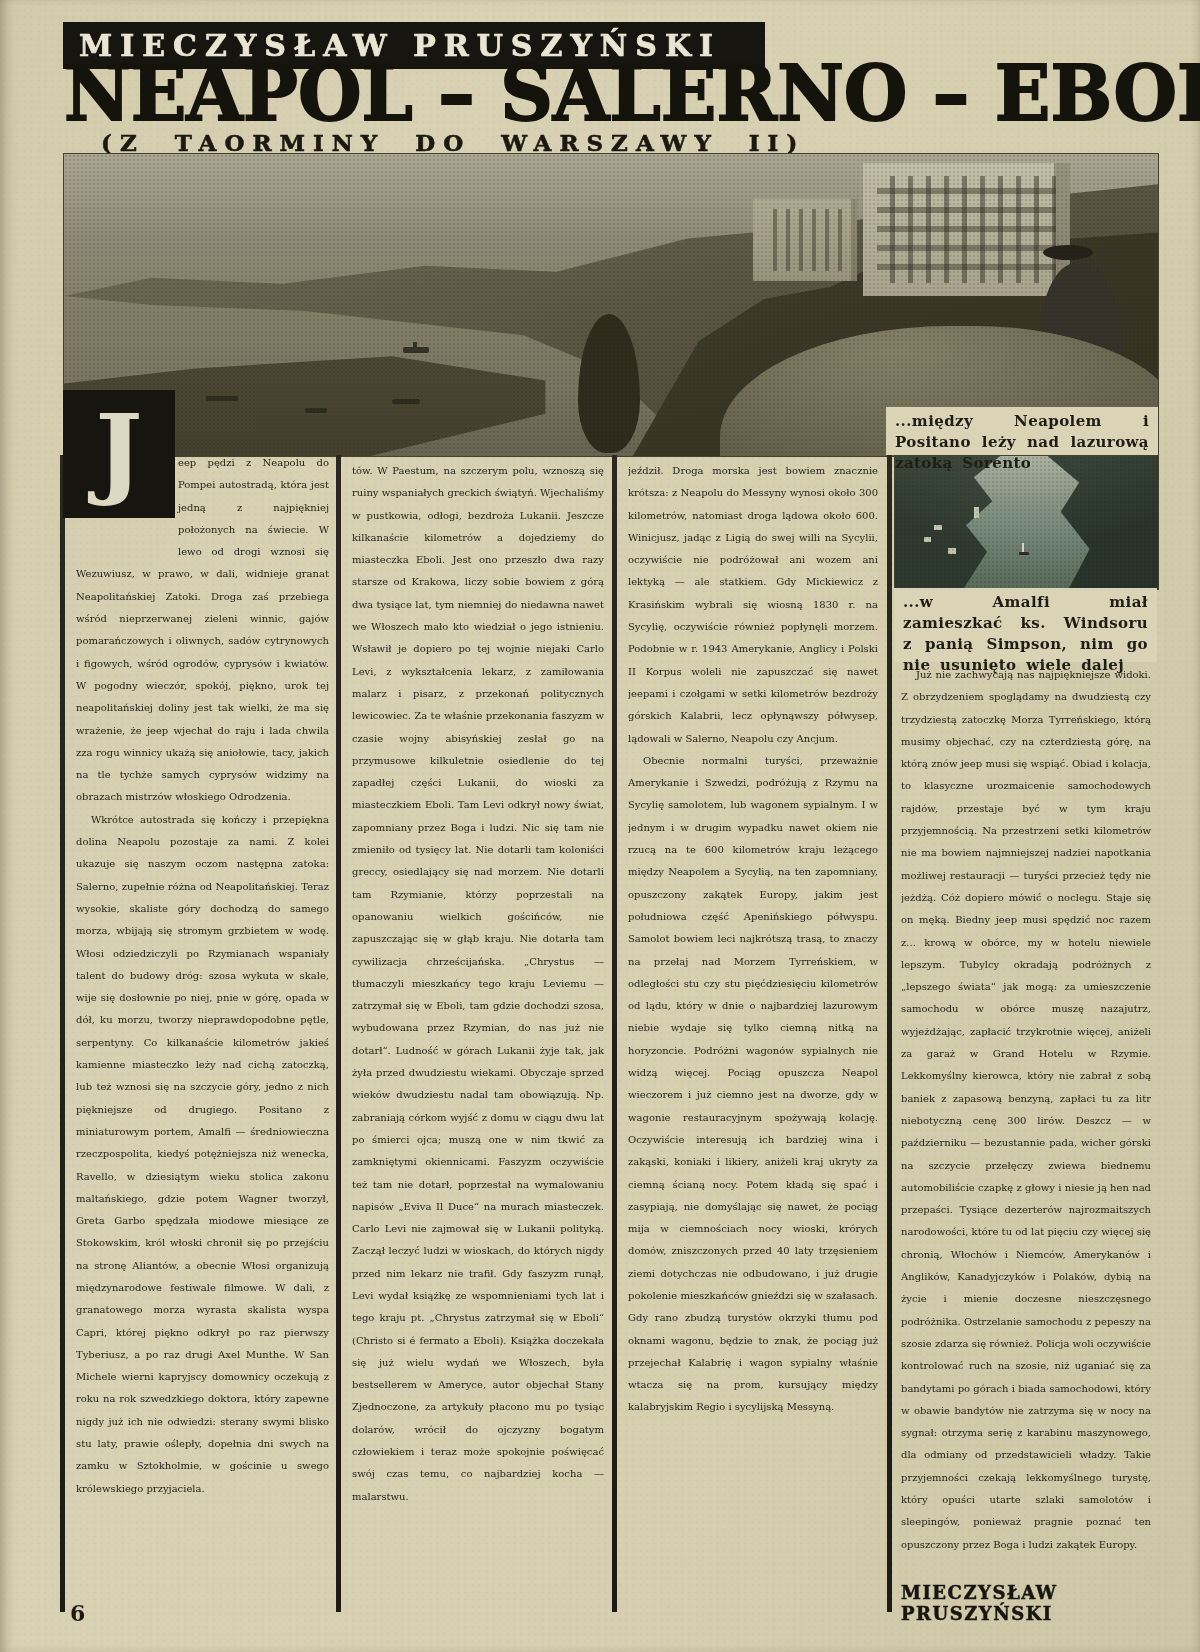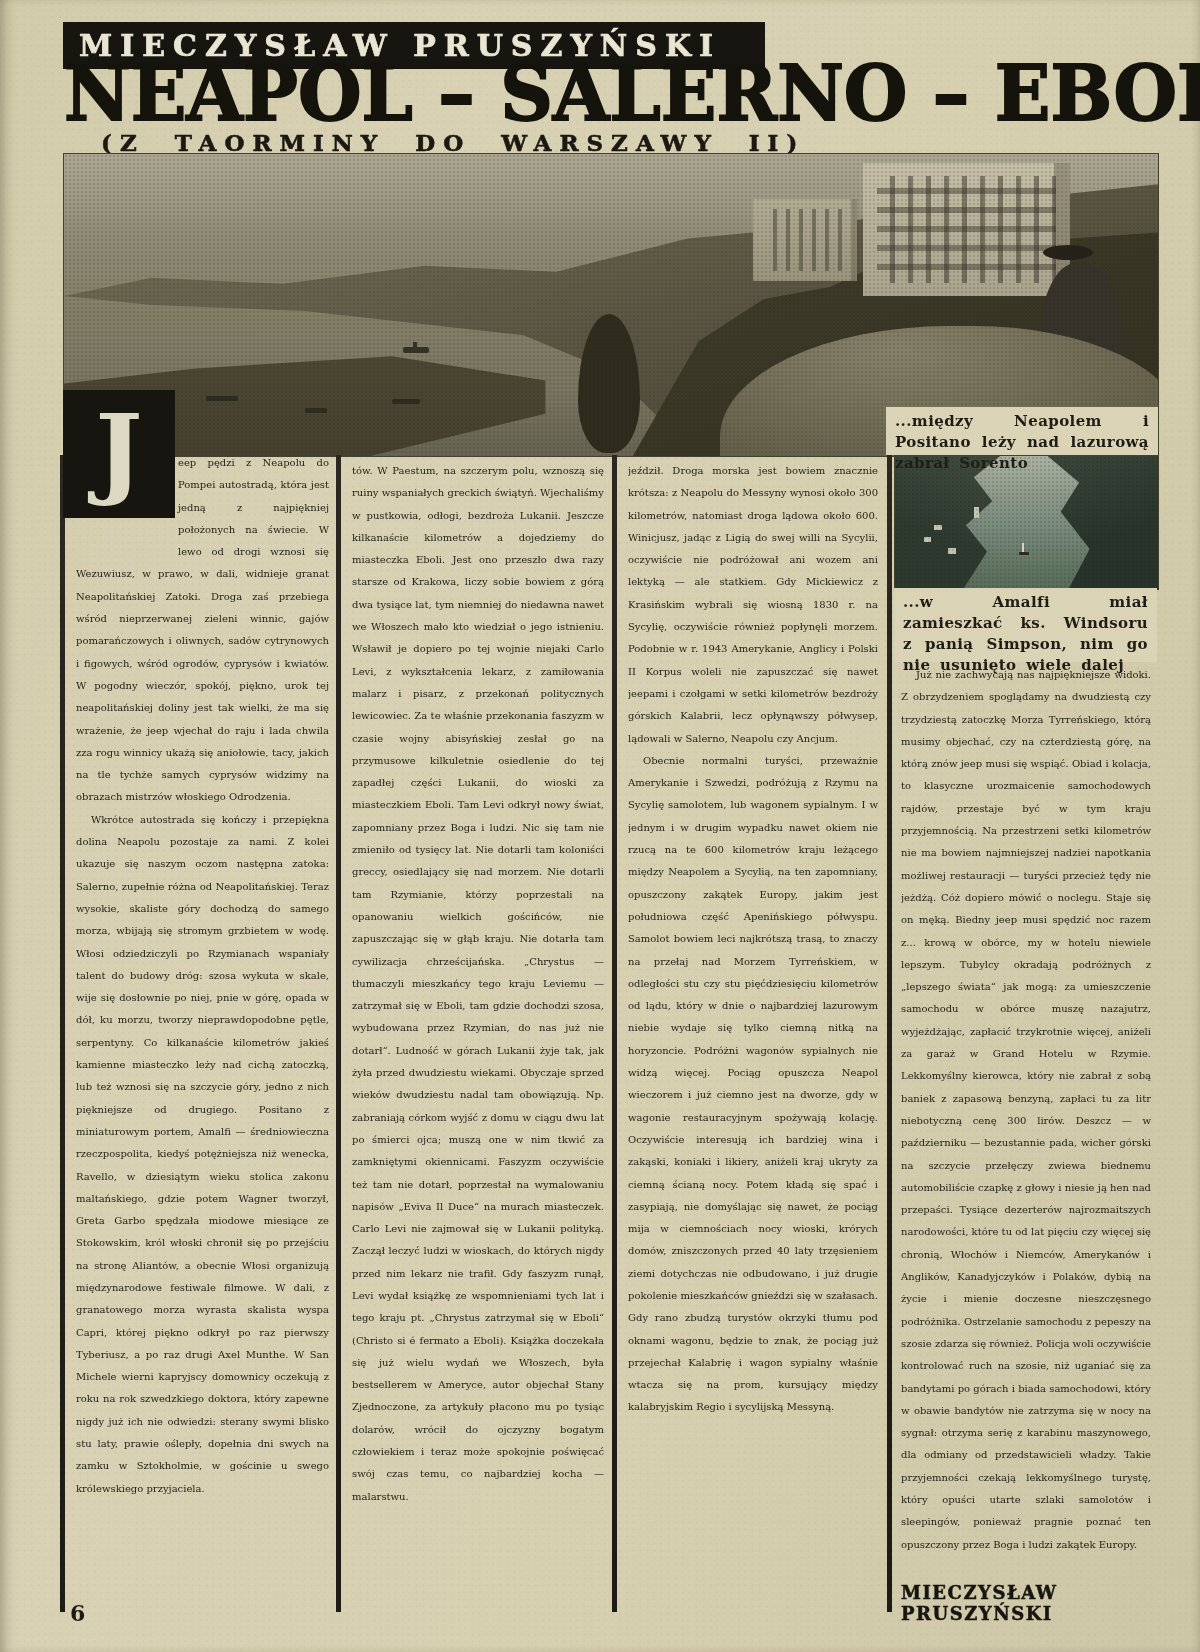--- a/index.html
+++ b/index.html
@@ -109,21 +109,21 @@
     <div class="pm-boat" style="left:22%;top:84%;width:22px;"></div>
     <div class="pm-boat" style="left:30%;top:81%;width:28px;"></div>
     <div class="pm-ship"></div>
     <div class="pm-tree"></div>
     <div class="pm-man" style="left:82%;top:64%;width:46px;height:36%;"></div>
     <div class="pm-hat" style="left:82.5%;top:60%;width:36px;height:12px;"></div>
     <div class="pm-man" style="left:89%;top:36%;width:84px;height:64%;"></div>
     <div class="pm-hat" style="left:89.5%;top:30%;width:50px;height:15px;"></div>
     <div class="pm-rock"></div>
   </div>
-  <div class="caption-box" id="caption1">...między Neapolem i Positano leży nad lazurową zabrał Sorento</div>
+  <div class="caption-box" id="caption1">...między Neapolem i Positano leży nad lazurową zatoką Sorento</div>
 
   <div class="photo" id="photo-amalfi">
     <div class="pa-left"></div>
     <div class="pa-right"></div>
     <div class="pa-house" style="left:15%;top:52%;width:8px;height:5px;"></div>
     <div class="pa-house" style="left:11%;top:61%;width:7px;height:5px;"></div>
     <div class="pa-house" style="left:20%;top:69%;width:8px;height:6px;"></div>
     <div class="pa-house" style="left:30%;top:38%;width:5px;height:11px;"></div>
     <div class="pa-boat"></div>
   </div>

